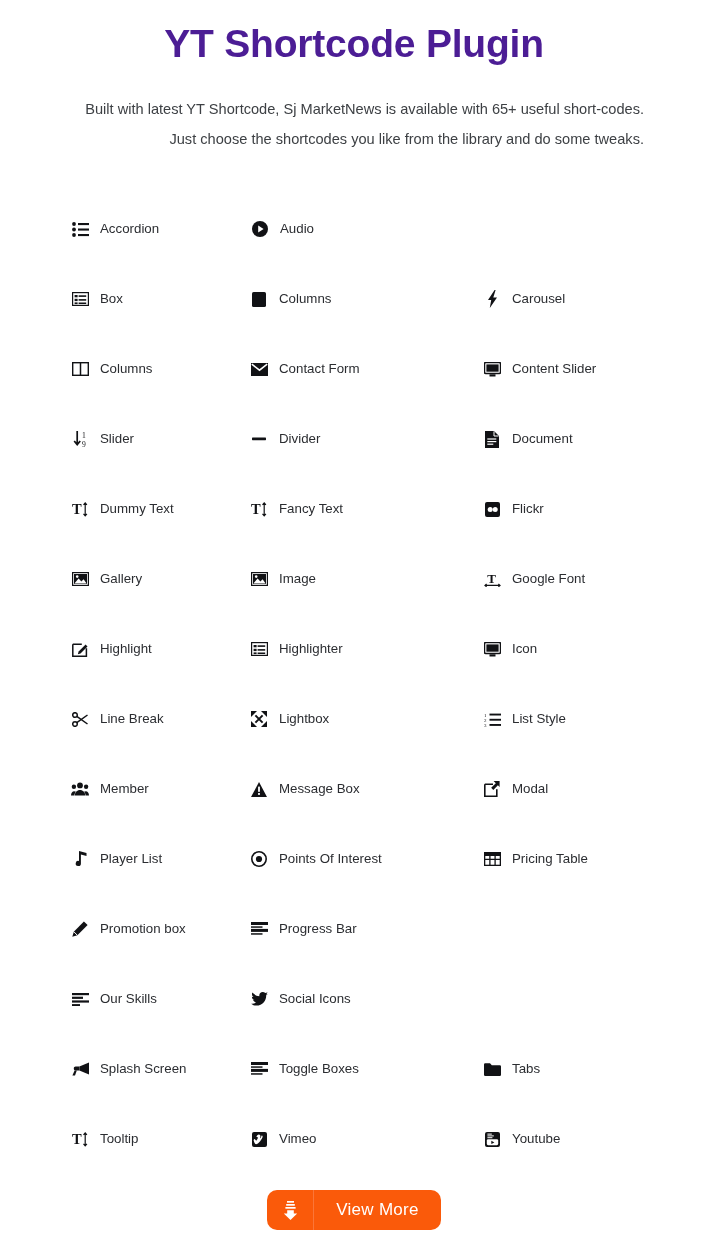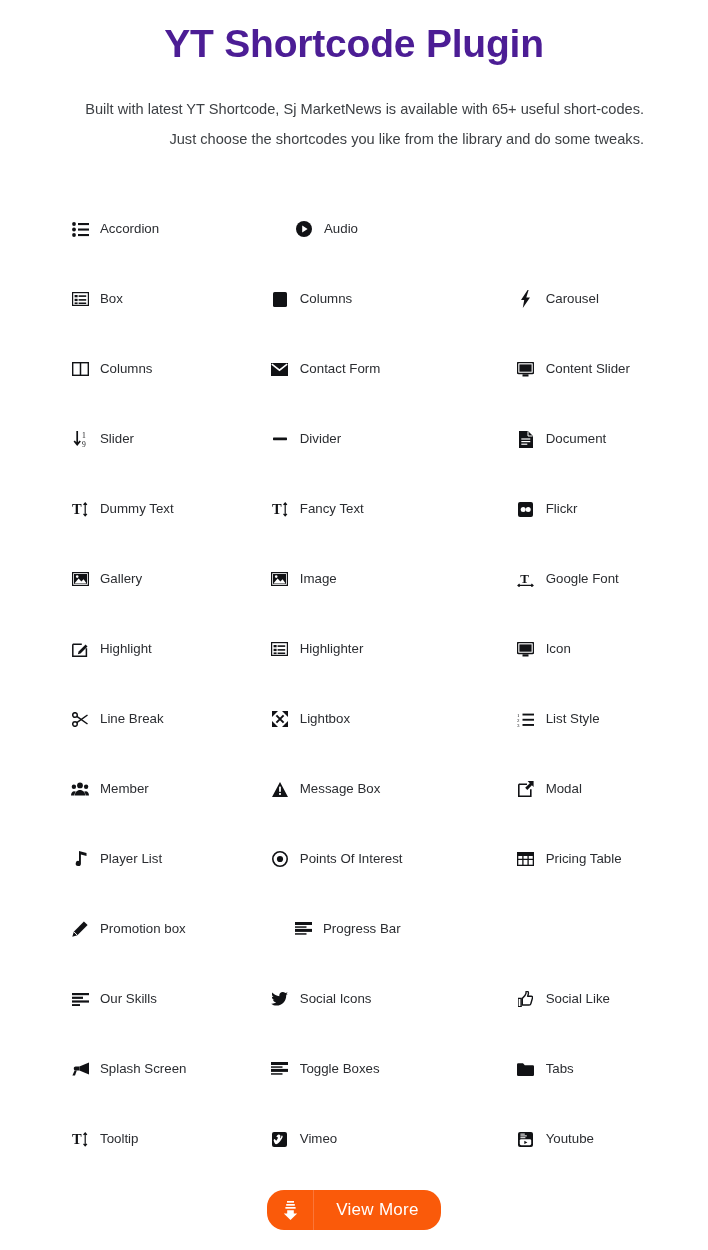--- a/index.html
+++ b/index.html
@@ -50,21 +50,20 @@
   .grid {
     position: absolute;
     top: 205px;
     left: 0;
     width: 708px;
   }
   .grid-row {
     display: flex;
     height: 70px;
     align-items: flex-start;
-    gap: 44px;
   }
   .cell {
     display: flex;
     align-items: center;
     padding-top: 14px;
   }
   .cell-1 { width: 226px; padding-left: 70px; }
   .cell-2 { width: 232px; padding-left: 23px; }
   .cell-3 { width: 250px; padding-left: 24px; }
 
@@ -94,21 +93,21 @@
     top: 1190px;
     width: 708px;
     text-align: center;
   }
   .view-more-btn {
     display: inline-flex;
     align-items: center;
     height: 40px;
     background: #FA5A0A;
     border: none;
-    border-radius: 17px;
+    border-radius: 10px;
     padding: 0;
     cursor: pointer;
     overflow: hidden;
     font-family: "Liberation Sans", sans-serif;
   }
   .vm-icon-box {
     width: 47px;
     height: 40px;
     display: flex;
     align-items: center;
@@ -488,29 +487,20 @@
           </span>
           <span class="sc-label">Our Skills</span>
         </div>
         <div class="cell cell-2">
           <span class="sc-icon">
             <svg width="17" height="14" viewBox="0 0 17 14">
               <path d="M17 1.7 c-0.6 0.3-1.3 0.5-2 0.6 c0.7-0.4 1.3-1.1 1.5-2 c-0.7 0.4-1.4 0.7-2.2 0.8 C13.6 0.4 12.7 0 11.7 0 C9.8 0 8.3 1.5 8.3 3.4 c0 0.3 0 0.5 0.1 0.8 C5.6 4 3.1 2.7 1.4 0.6 C1.1 1.1 1 1.7 1 2.3 c0 1.2 0.6 2.2 1.5 2.8 C1.9 5.1 1.4 5 0.9 4.7 v0 c0 1.6 1.2 3 2.7 3.3 c-0.3 0.1-0.6 0.1-0.9 0.1 c-0.2 0-0.4 0-0.6-0.1 c0.4 1.3 1.7 2.3 3.1 2.3 c-1.2 0.9-2.6 1.4-4.2 1.4 c-0.3 0-0.5 0-0.8 0 C1.7 13 3.4 13.6 5.3 13.6 c6.4 0 9.9-5.3 9.9-9.9 v-0.5 C15.9 2.8 16.5 2.3 17 1.7 z" fill="currentColor"></path>
             </svg>
           </span>
           <span class="sc-label">Social Icons</span>
-        </div>
-        <div class="cell cell-3">
-          <span class="sc-icon">
-            <svg width="15" height="16" viewBox="0 0 15 16">
-              <path d="M0 7.4 h3.1 v8.2 H0 z" fill="none" stroke="currentColor" stroke-width="1.4"></path>
-              <path d="M4.3 7.4 c1.4-1.2 3.4-3.3 3.7-5 c0.2-1.2-0.3-2.4 0.8-2.4 c1.2 0 1.8 1.3 1.6 2.7 c-0.1 0.9-0.5 1.9-0.8 2.5 h3.6 c1 0 1.6 0.9 1.3 1.8 l-1.7 5.8 c-0.2 0.8-0.9 1.2-1.7 1.2 H4.3 z" fill="none" stroke="currentColor" stroke-width="1.4" stroke-linejoin="round"></path>
-            </svg>
-          </span>
-          <span class="sc-label">Social Like</span>
         </div>
       </div>
       <div class="grid-row">
         <div class="cell cell-1">
           <span class="sc-icon">
             <svg width="17" height="14" viewBox="0 0 17 14">
               <path d="M17 0.4 L7.4 4.4 v4.2 L17 12.6 z" fill="currentColor"></path>
               <path d="M7.4 4.4 H3.6 c-1 0-1.8 0.8-1.8 1.8 v0.6 c0 1 0.8 1.8 1.8 1.8 h3.8 z" fill="currentColor"></path>
               <path d="M2.6 8.6 L0.4 13.6 h2.6 l1.8-5 z" fill="currentColor"></path>
             </svg>

